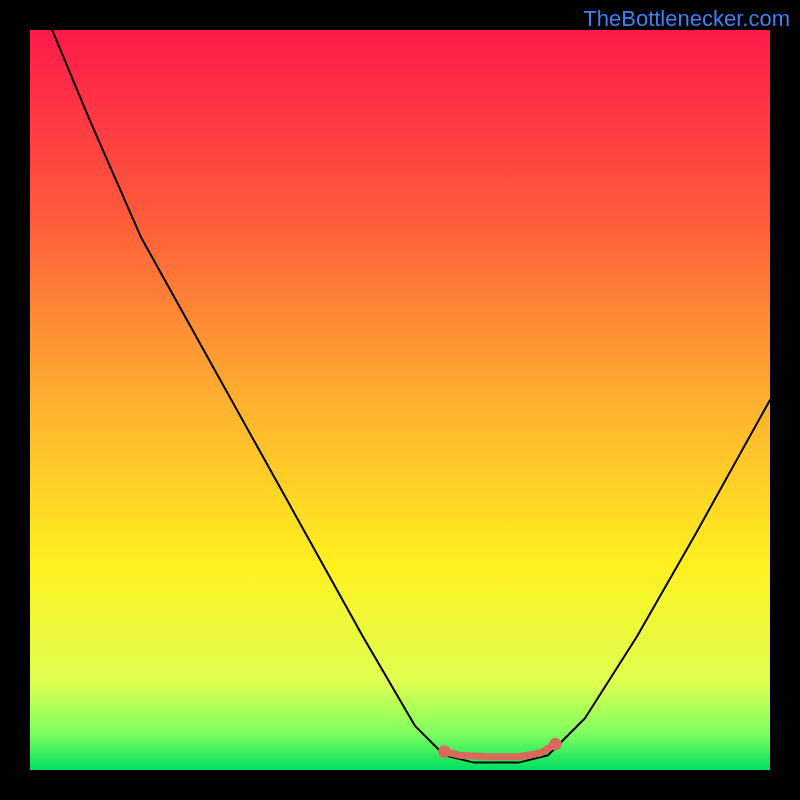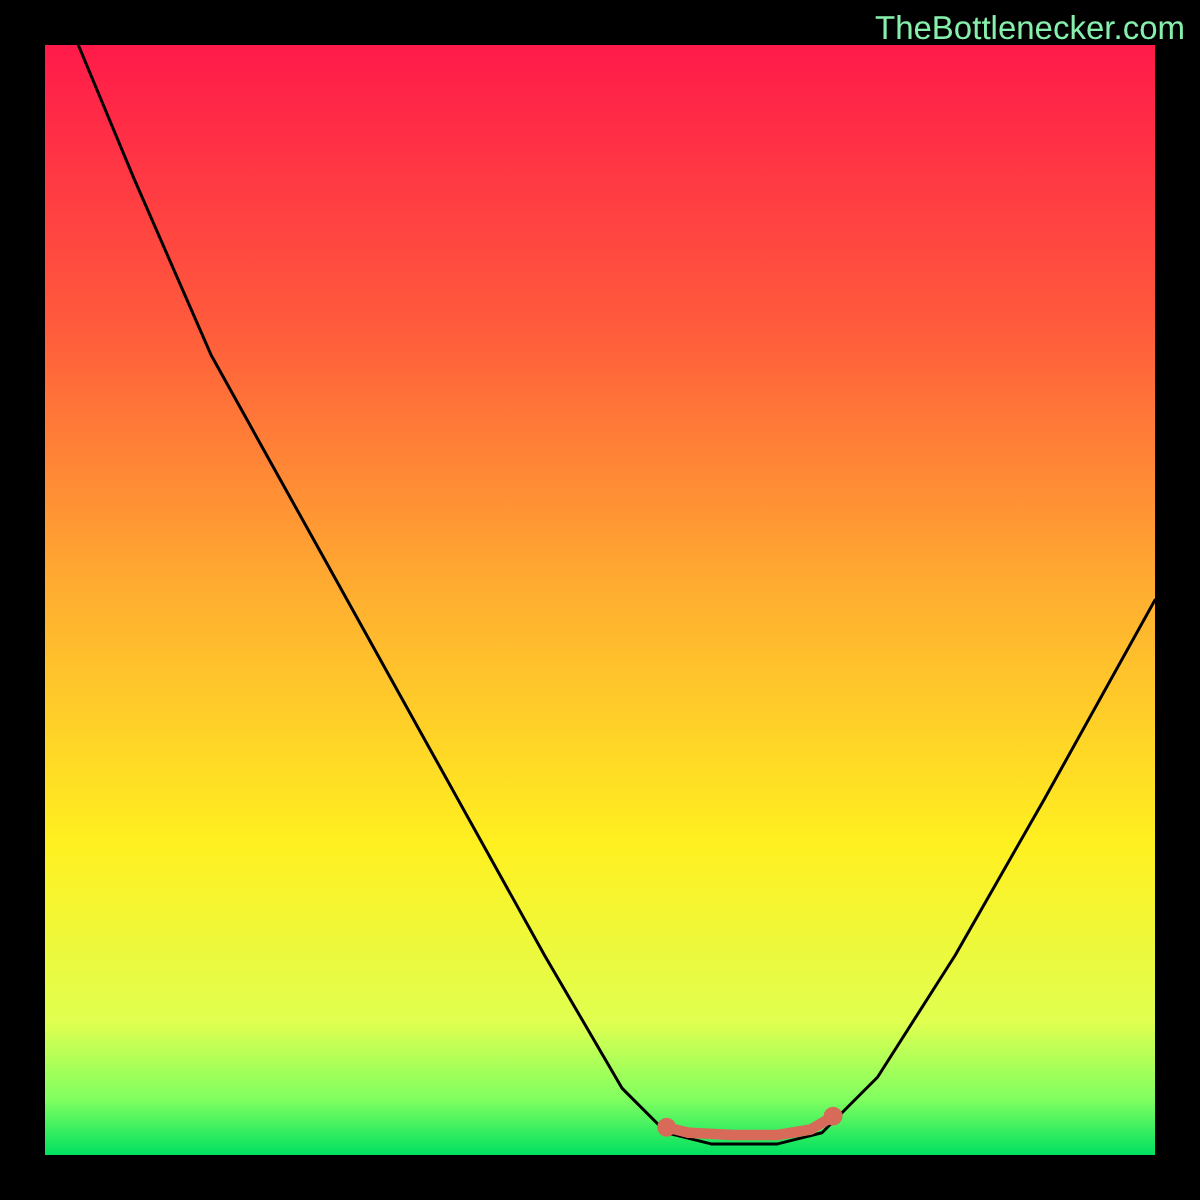--- a/index.html
+++ b/index.html
@@ -8,21 +8,21 @@
     width: 800px;
     height: 800px;
     background: #000;
     position: relative;
     font-family: Arial, sans-serif;
   }
   .watermark {
     position: absolute;
     top: 6px;
     right: 10px;
-    color: #86efac;
+    color: #3b82f6;
     font-size: 22px;
     font-weight: 500;
     z-index: 10;
   }
   .plot {
     position: absolute;
     left: 30px;
     top: 30px;
     width: 740px;
     height: 740px;

